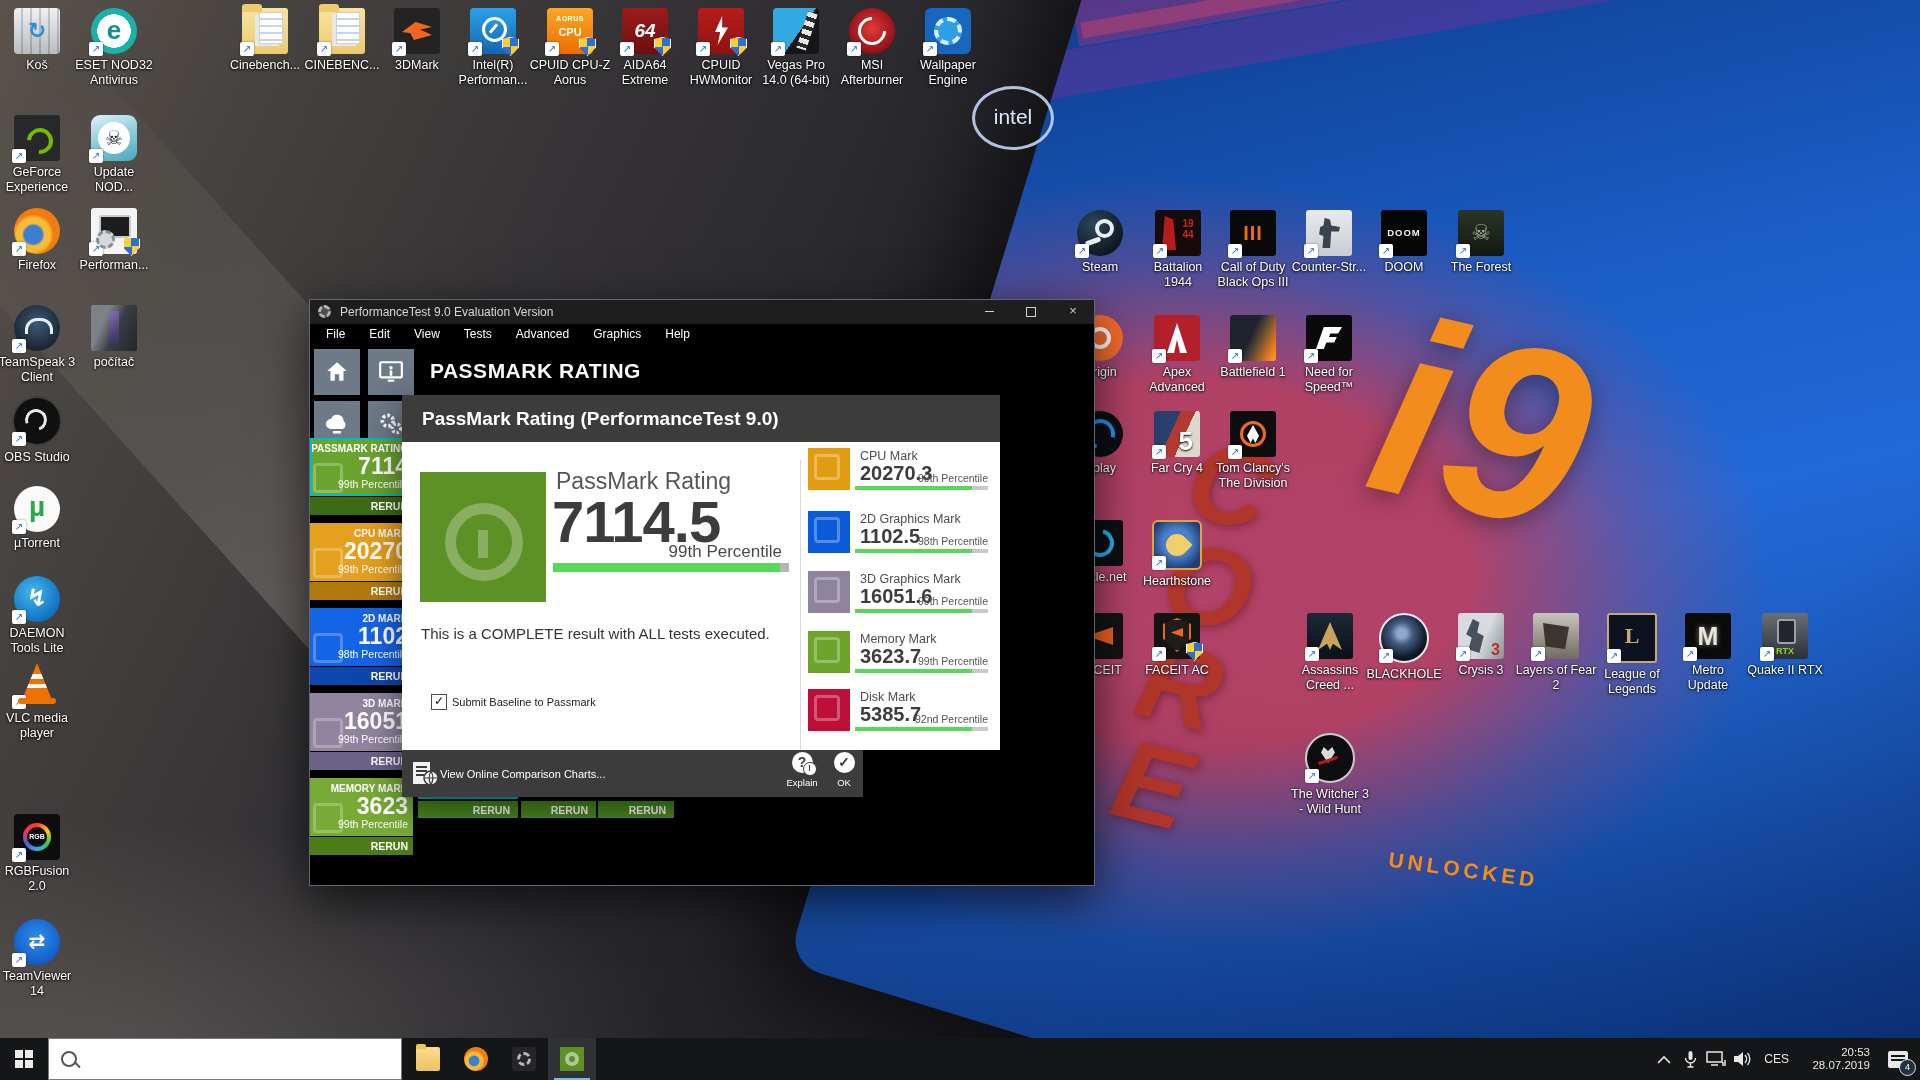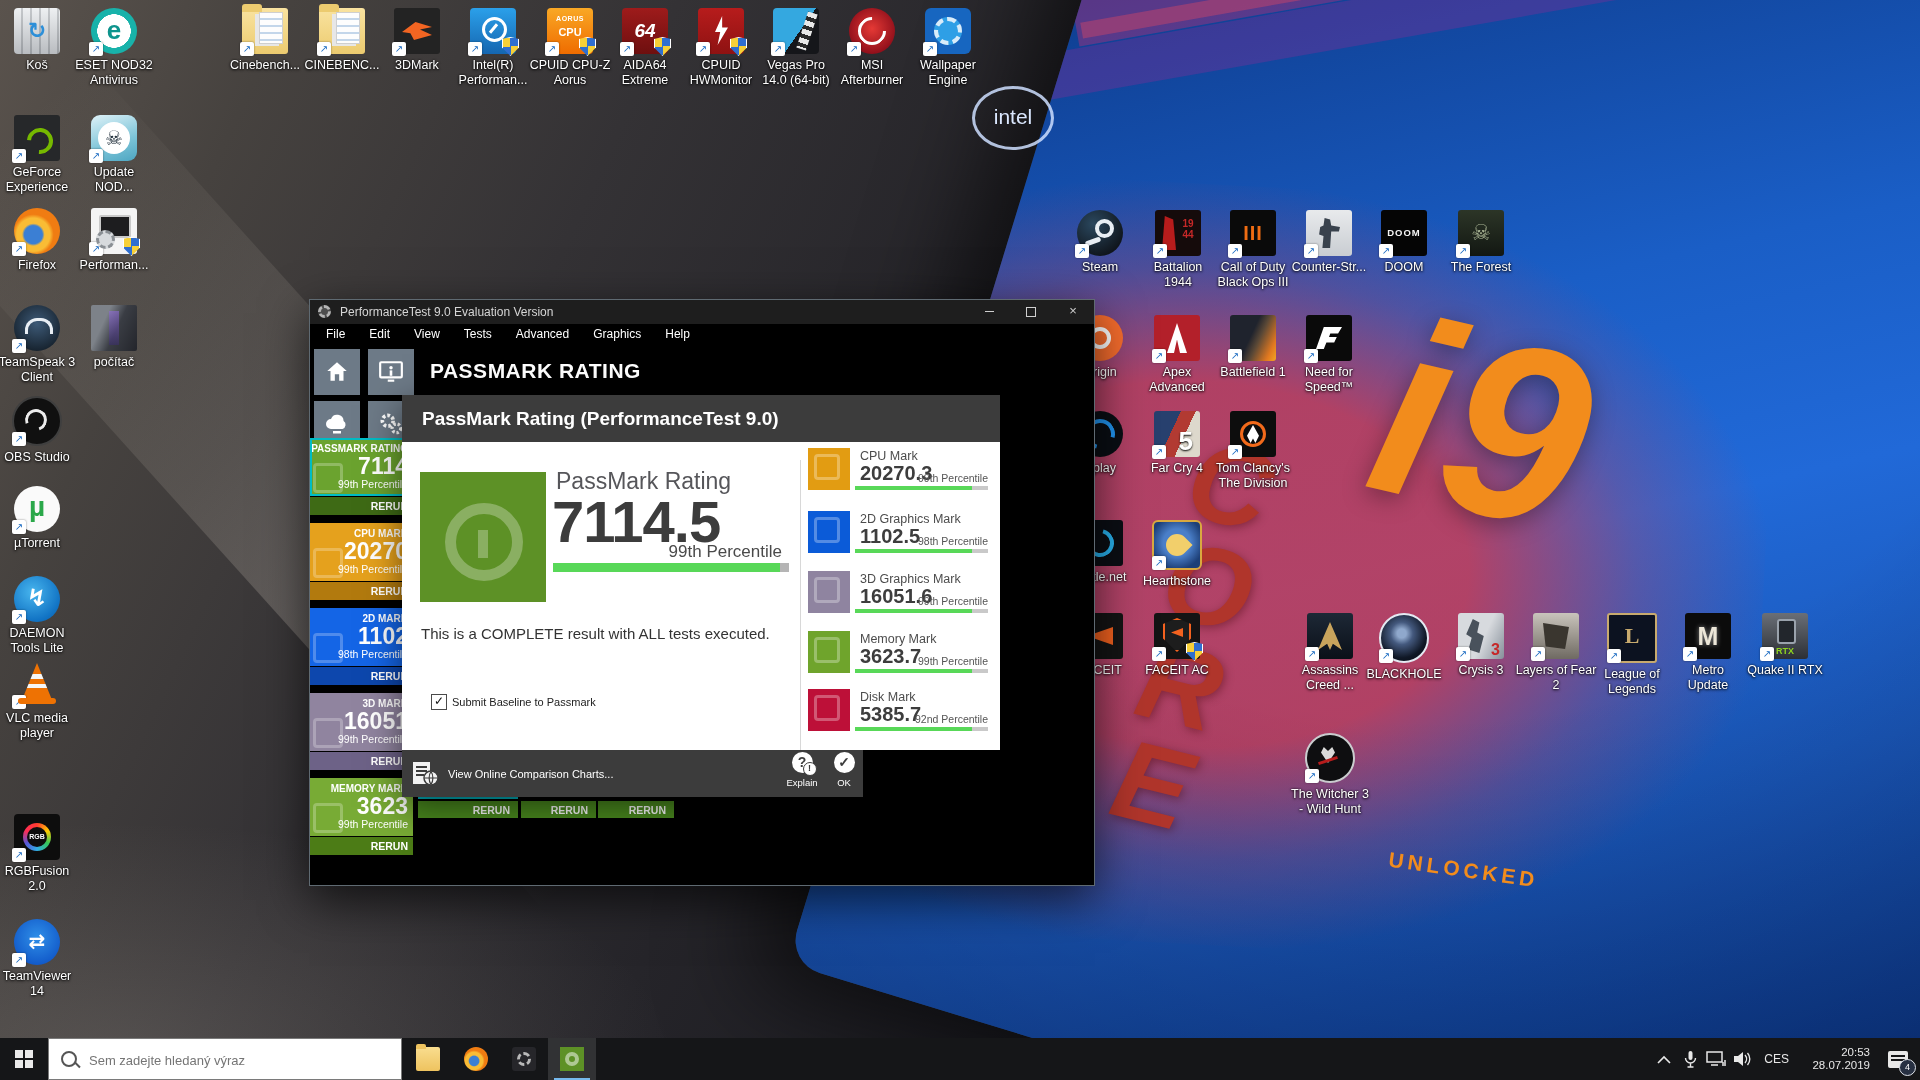--- a/index.html
+++ b/index.html
@@ -211,21 +211,21 @@
   .rrow{position:absolute;left:406px;width:180px;height:44px;}
   .rsq{position:absolute;left:0;top:0;width:42px;height:42px;}
   .rsq::before{content:"";position:absolute;left:6px;top:6px;width:20px;height:20px;border:3px solid rgba(255,255,255,.3);border-radius:4px;}
   .rlabel{position:absolute;left:52px;top:1px;font-size:12.5px;color:#4c4c4c;white-space:nowrap;}
   .rval{position:absolute;left:52px;top:14px;font-size:20px;font-weight:bold;color:#3d3d3d;}
   .rperc{position:absolute;right:0;top:24px;font-size:10.5px;color:#555;}
   .rbar{position:absolute;left:47px;right:0;top:38px;height:4px;background:#c9c9c9;}
   .rbar i{display:block;height:4px;width:88%;background:#58d858;}
   .dfoot{position:absolute;left:0;top:355px;width:461px;height:47px;background:#3c3c3c;}
   .dfootblack{position:absolute;left:461px;top:355px;right:0;height:47px;background:#000;}
-  .chartsbtn{position:absolute;left:10px;top:6px;height:36px;display:flex;align-items:center;color:#fff;font-size:11px;gap:8px;}
+  .chartsbtn{position:absolute;left:10px;top:6px;height:36px;display:flex;align-items:center;color:#fff;font-size:11px;gap:0;}
   .fbtn{position:absolute;top:357px;width:40px;text-align:center;color:#fff;font-size:9.5px;}
   .fbtn .cir{position:relative;width:21px;height:21px;margin:0 auto;background:#fff;border-radius:50%;
       color:#3c3c3c;font-weight:bold;font-size:14px;line-height:21px;}
   .fbtn .cir .sub{position:absolute;right:-4px;bottom:-3px;width:12px;height:12px;background:#fff;border:1px solid #3c3c3c;
       border-radius:50%;font-size:9px;line-height:11px;color:#3c3c3c;}
   .fbtn .lbl{margin-top:4px;}
   
   #taskbar{position:absolute;left:0;bottom:0;width:1920px;height:42px;background:#151618;z-index:50;}
   .startbtn{position:absolute;left:0;top:0;width:48px;height:42px;display:flex;align-items:center;justify-content:center;}
   .winlogo{display:grid;grid-template-columns:8px 8px;grid-template-rows:8px 8px;gap:2px;}
@@ -786,21 +786,20 @@
     <div class="startbtn">
       <div class="winlogo">
           <i></i>
           <i></i>
           <i></i>
           <i></i>
         </div>
     </div>
     <div class="searchbox">
       <div class="mag"></div>
-      <input type="text" placeholder="Sem zadejte hledaný výraz" style="">
     </div>
     <div class="apps" id="tbapps">
         <div class="tbapp">
           <div class="t-ico t-folder"></div>
         </div>
         <div class="tbapp">
           <div class="t-ico t-firefox"></div>
         </div>
         <div class="tbapp">
           <div class="t-ico t-ptest"></div>

